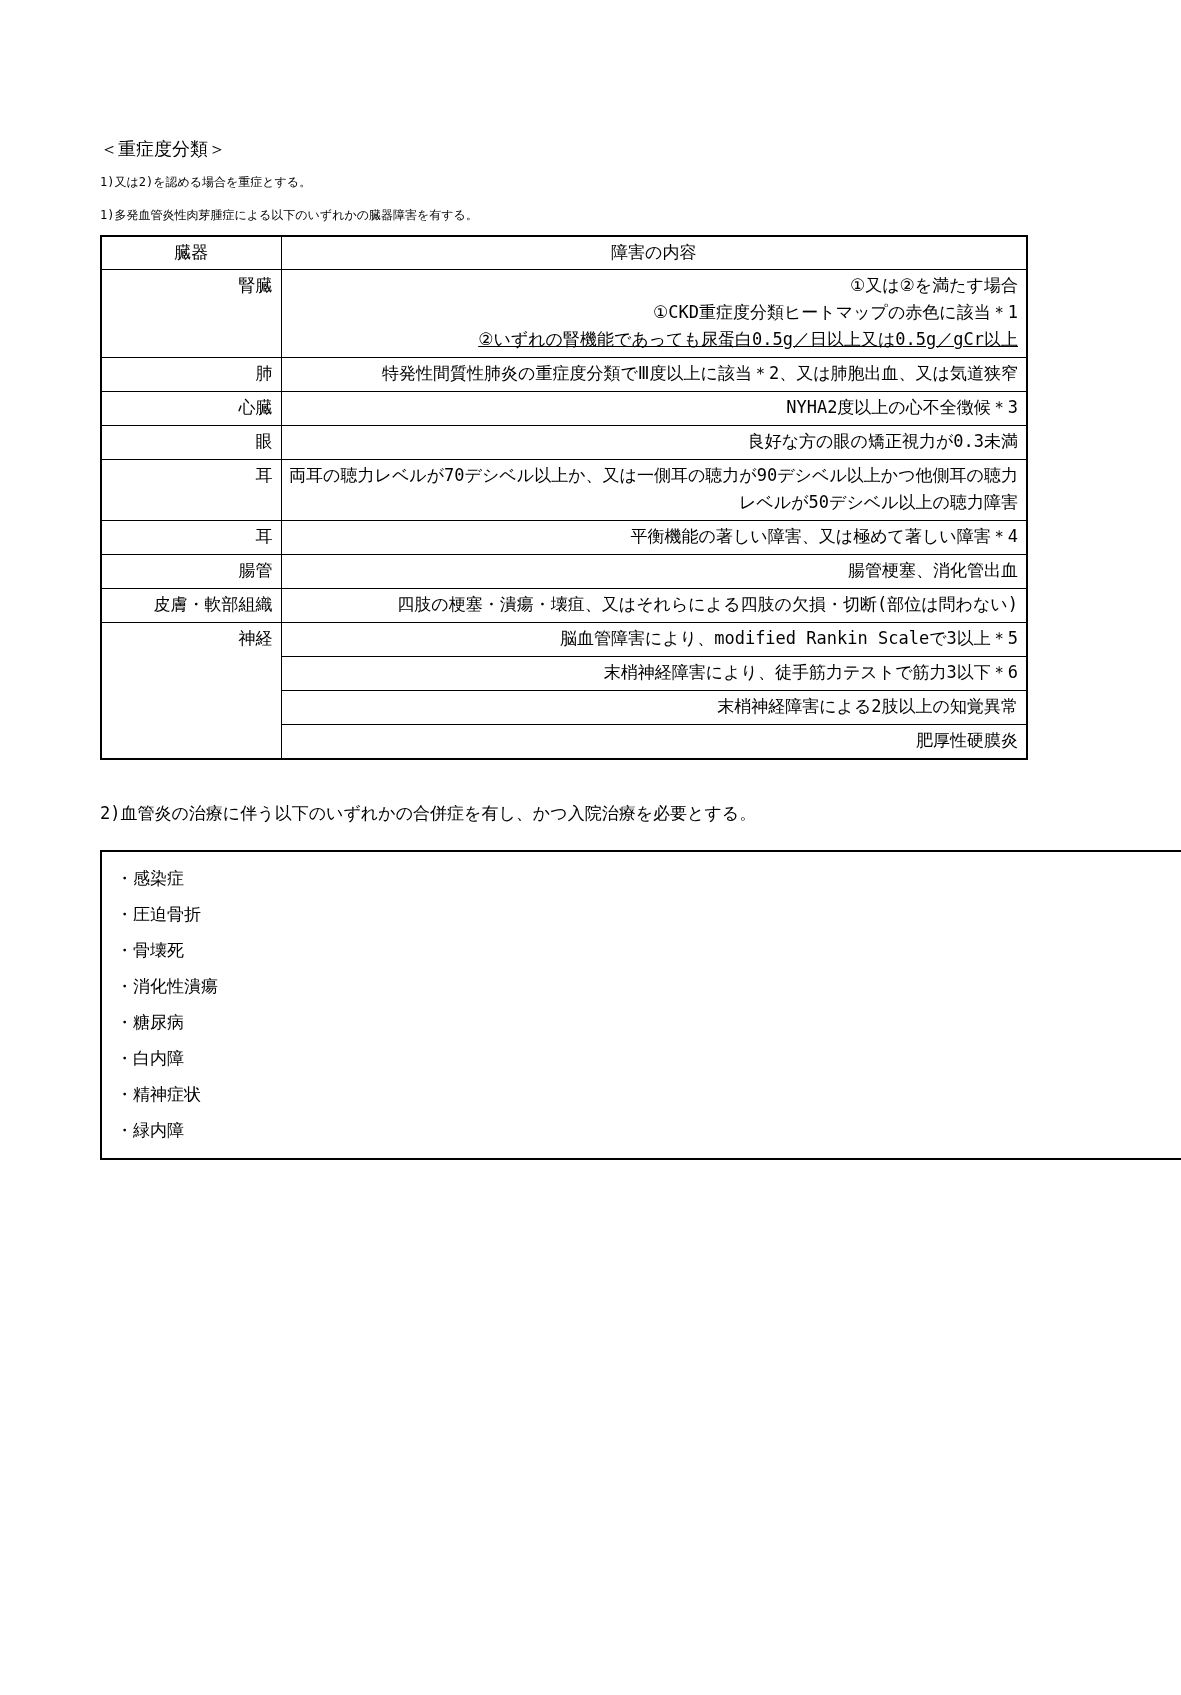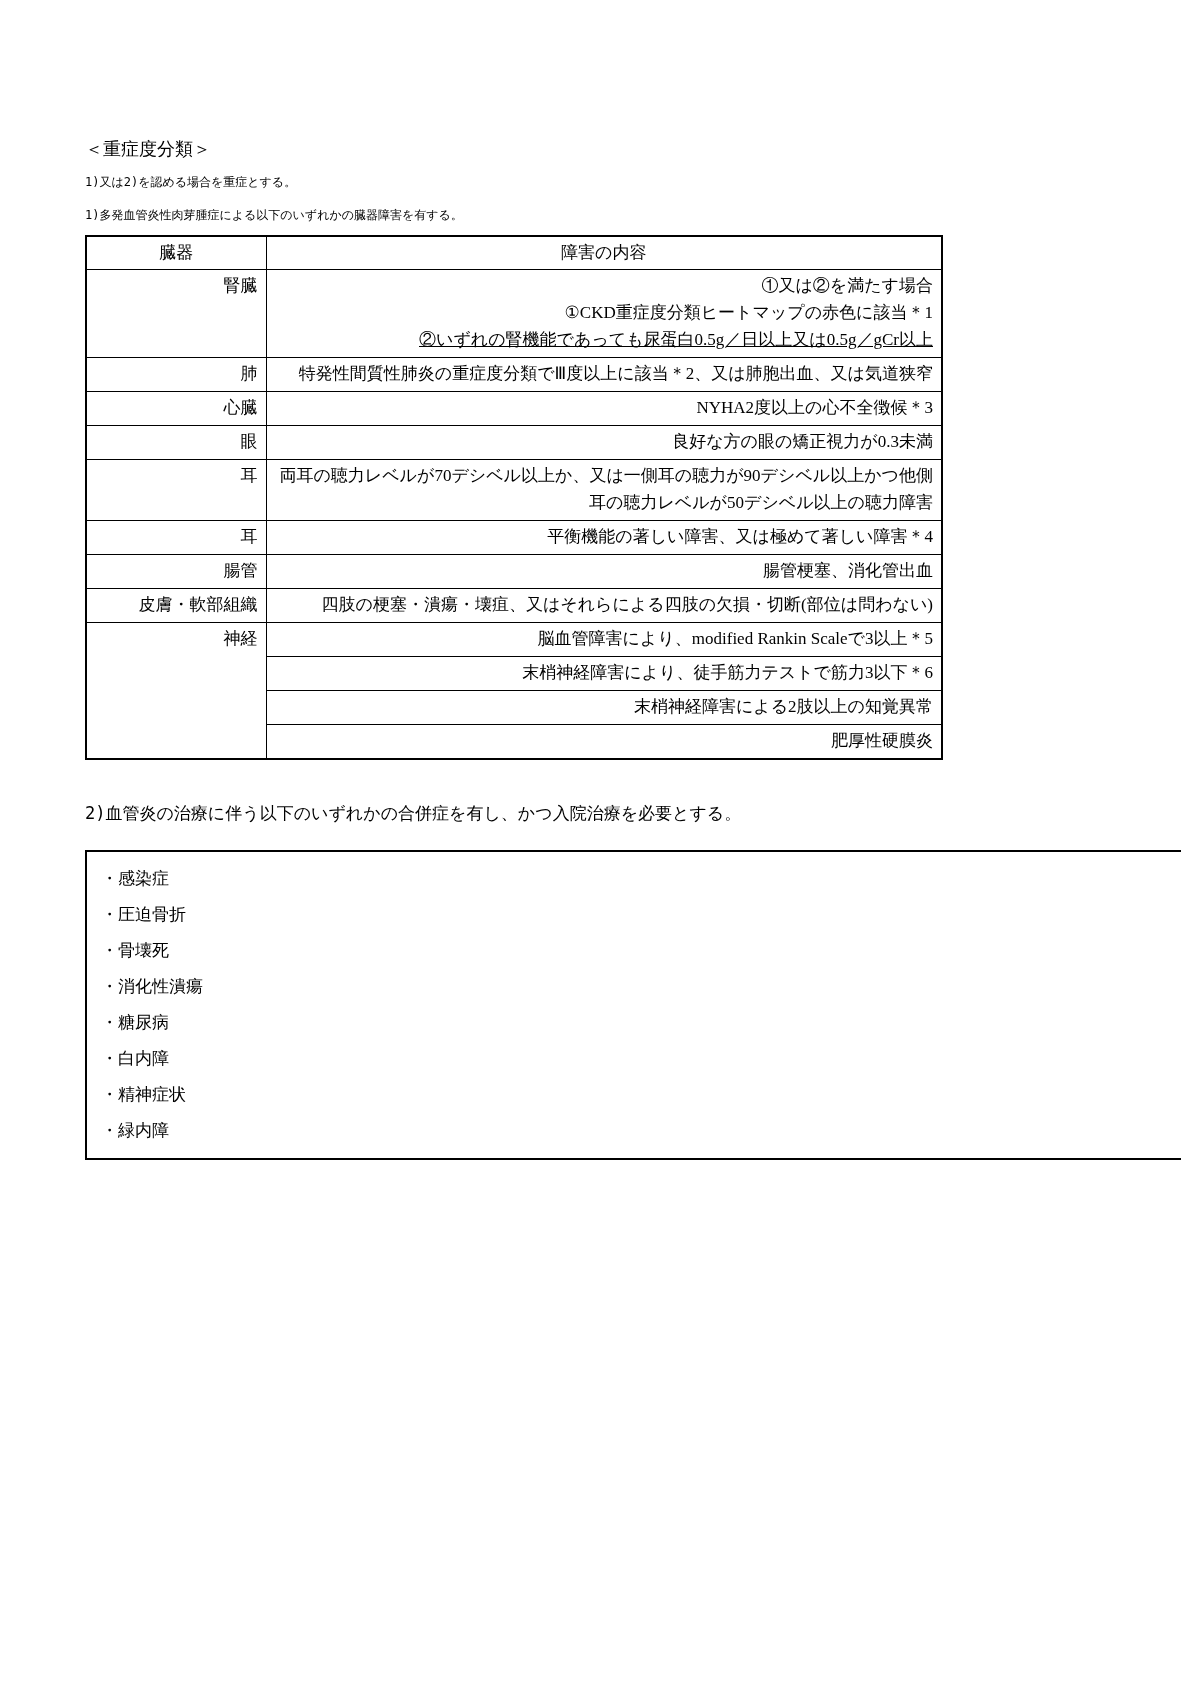--- a/index.html
+++ b/index.html
@@ -8,40 +8,39 @@
     height: 1695px;
     background: #ffffff;
     color: #000000;
     font-family: "DejaVu Sans Mono", "DejaVu Sans", "Liberation Sans", sans-serif;
     position: relative;
     overflow: hidden;
   }
   .page {
     position: absolute;
     top: 136px;
-    left: 85px;
+    left: 100px;
     width: 928px;
   }
   .doc-title {
     font-size: 18px;
     line-height: 26px;
     margin-bottom: 7px;
   }
   .intro-line {
     font-size: 12px;
     line-height: 26px;
     margin-bottom: 7px;
   }
   table.organ-table {
     border-collapse: collapse;
-    width: 858px;
+    width: 928px;
     border: 2px solid #000;
     margin-top: 2px;
     table-layout: fixed;
-    font-family: Liberation Serif, serif;
   }
   .organ-table th,
   .organ-table td {
     border: 1px solid #000;
     font-size: 17px;
     line-height: 27px;
     padding: 2px 8px 4px 4px;
     vertical-align: top;
     font-weight: normal;
     text-align: right;

